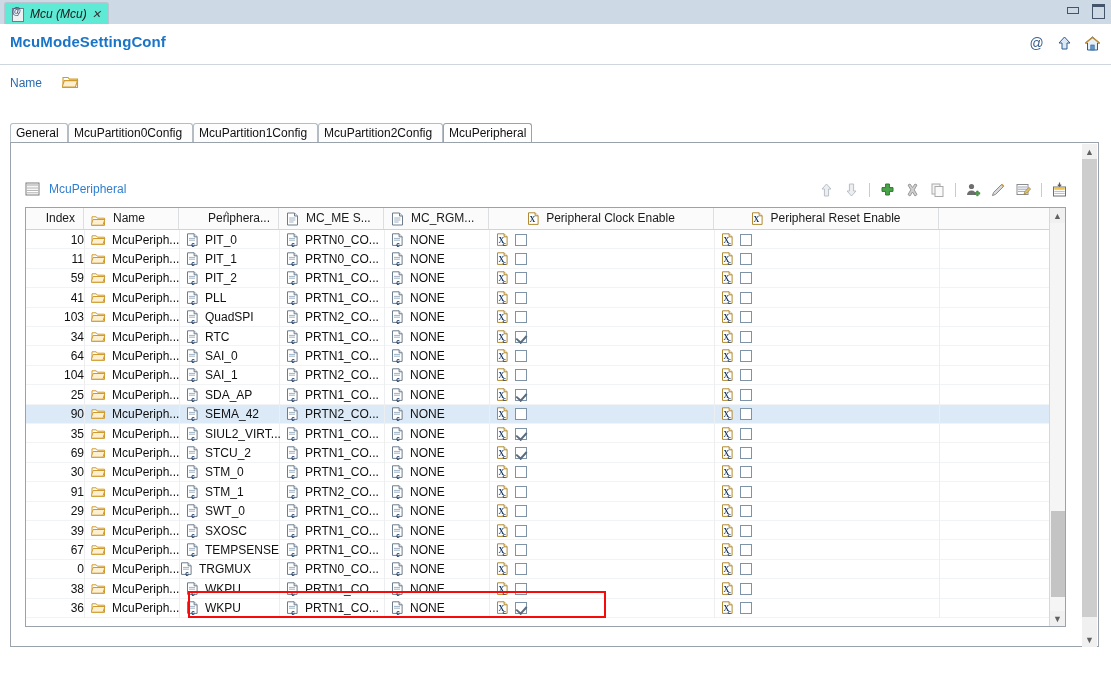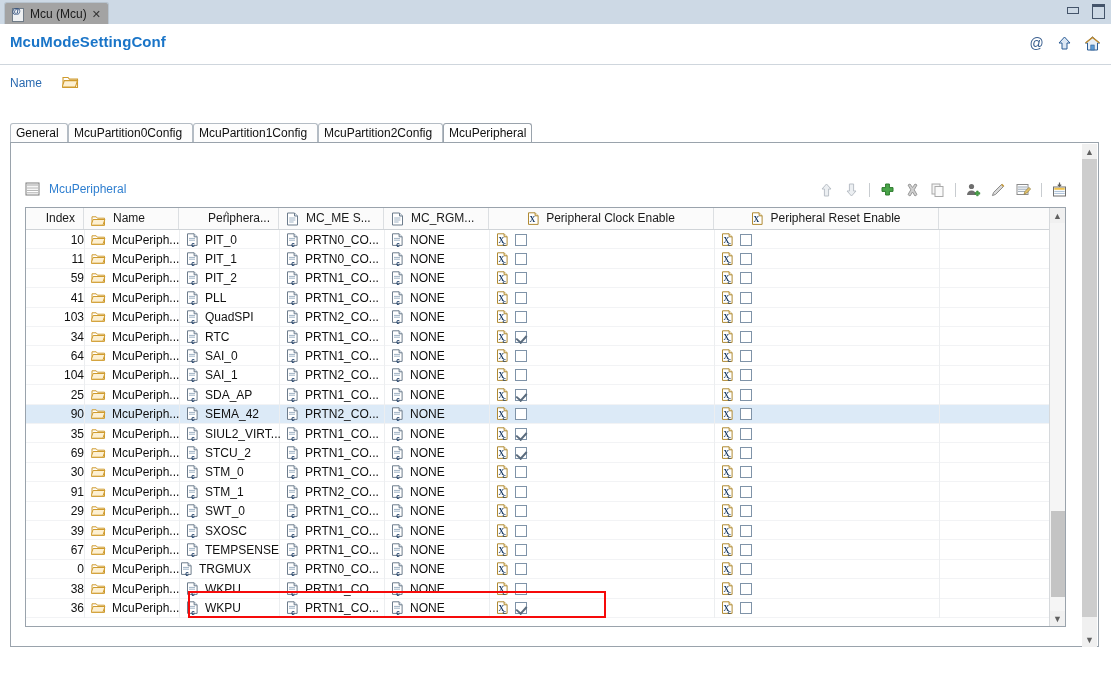--- a/index.html
+++ b/index.html
@@ -10,23 +10,23 @@
   }
   .app{position:relative;width:1111px;height:681px;background:#ffffff;}
 
   
   .tabstrip{
     position:absolute;left:0;top:0;width:1111px;height:24px;
     background:#cdd9e5;border-bottom:1px solid #a9bbcc;
   }
   .etab{
     position:absolute;left:4px;top:2px;height:22px;
-    background:#a3a3a3;border:1px solid #b8c4cf;border-bottom:none;
+    background:#5eead4;border:1px solid #b8c4cf;border-bottom:none;
     border-radius:3px 3px 0 0;
-    display:flex;align-items:center;gap:5px;padding:0 7px 0 6px;
+    display:flex;align-items:center;gap:5px;padding:0 7px 0 6px;font-style:italic;
   }
   .etab .label{font-size:12px;color:#1a1a1a;}
   .etab .closex{font-size:11px;color:#333;font-family:"Liberation Sans",sans-serif;}
   .tab-icon{
     width:14px;height:14px;position:relative;display:inline-block;
   }
   .tab-icon::before{
     content:"";position:absolute;left:1px;top:1px;width:10px;height:12px;
     background:#eef0f2;border:1px solid #6f7b87;
   }

